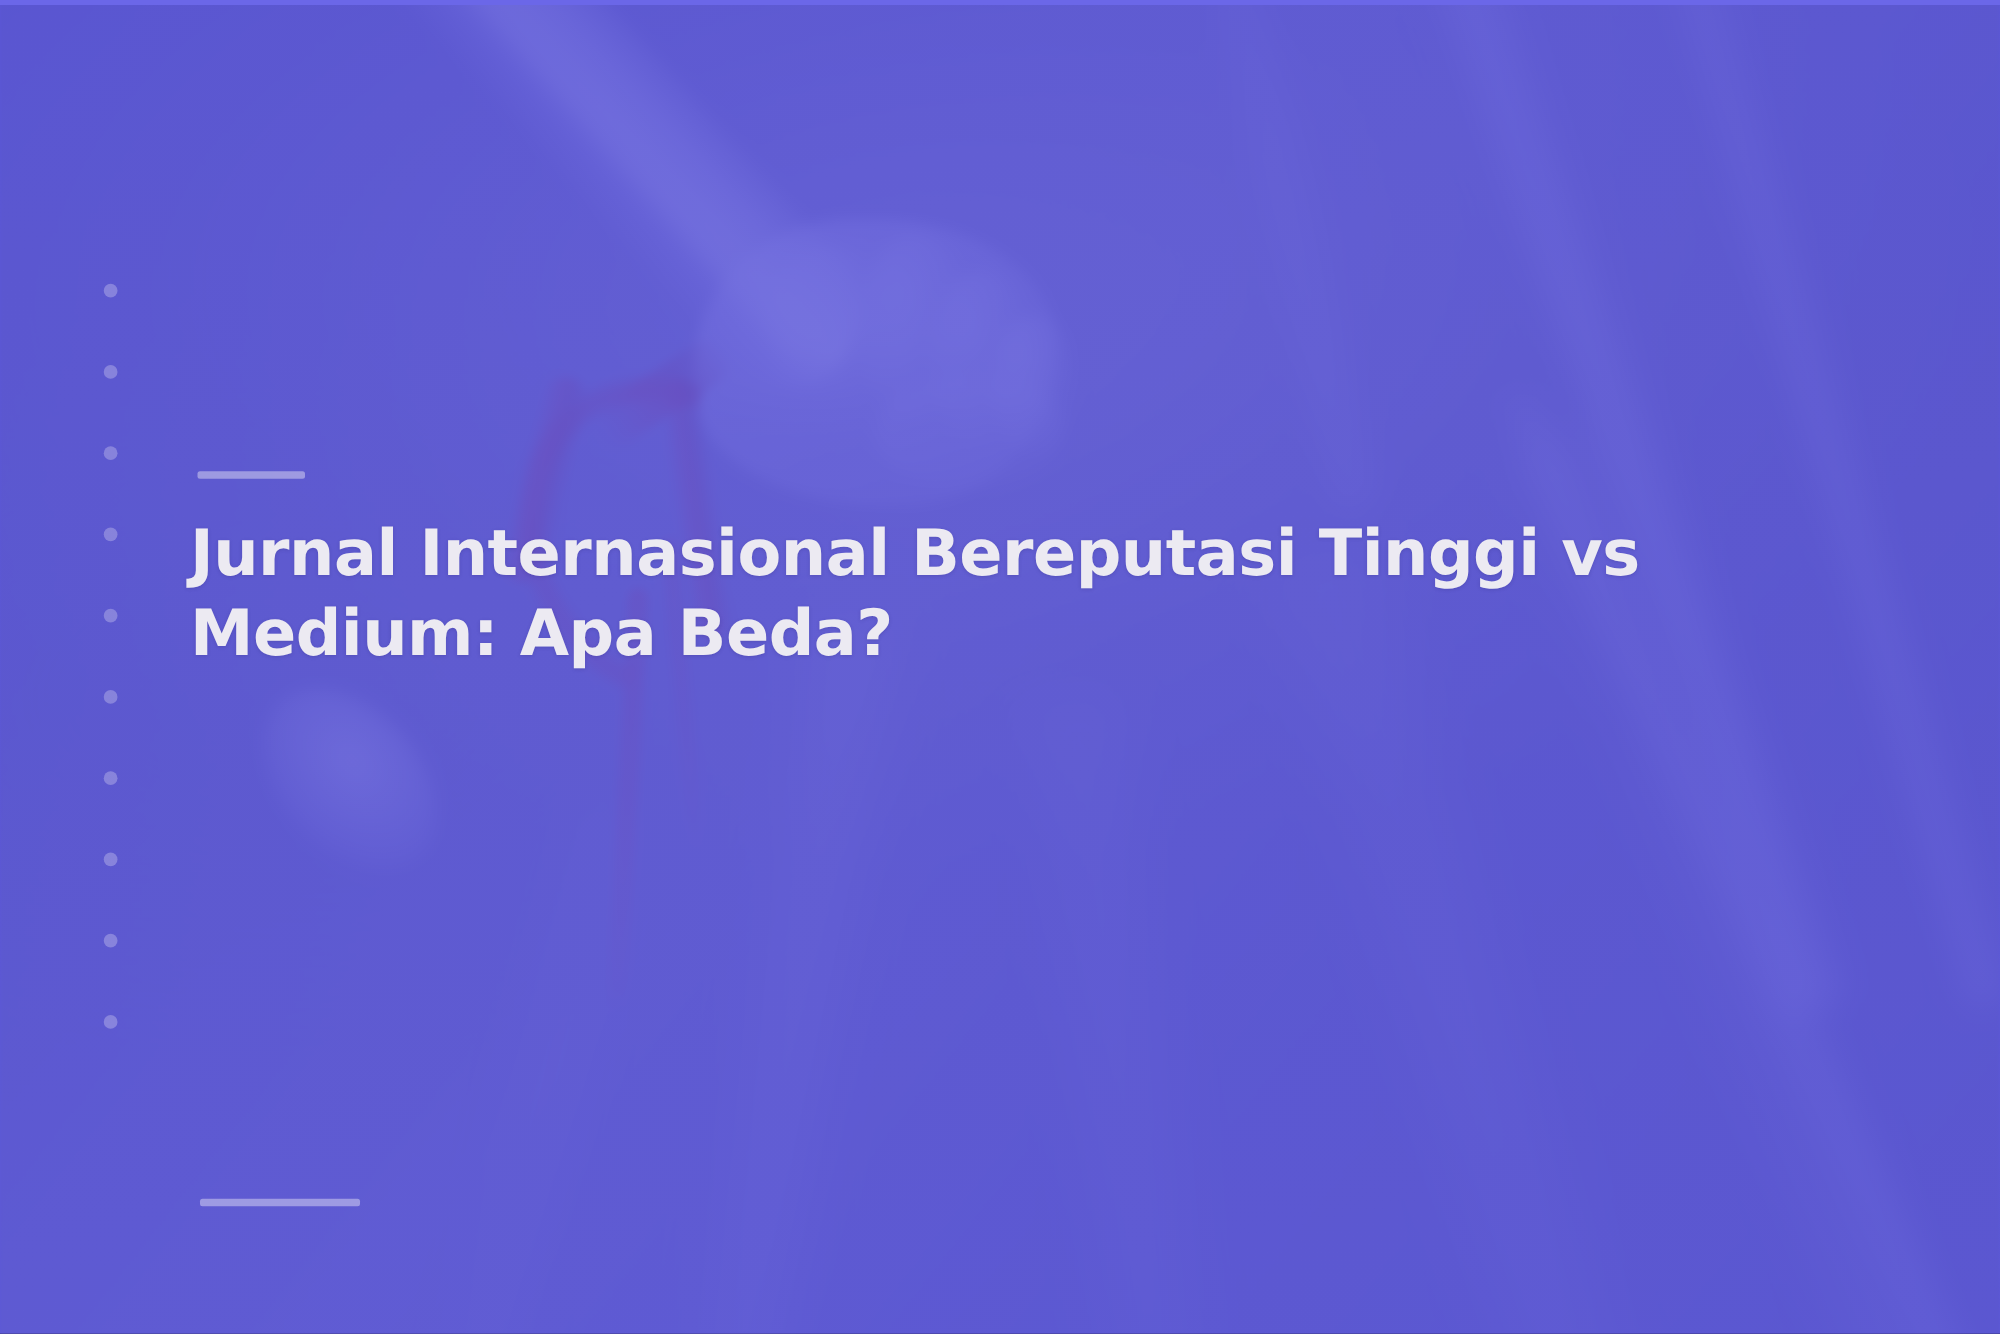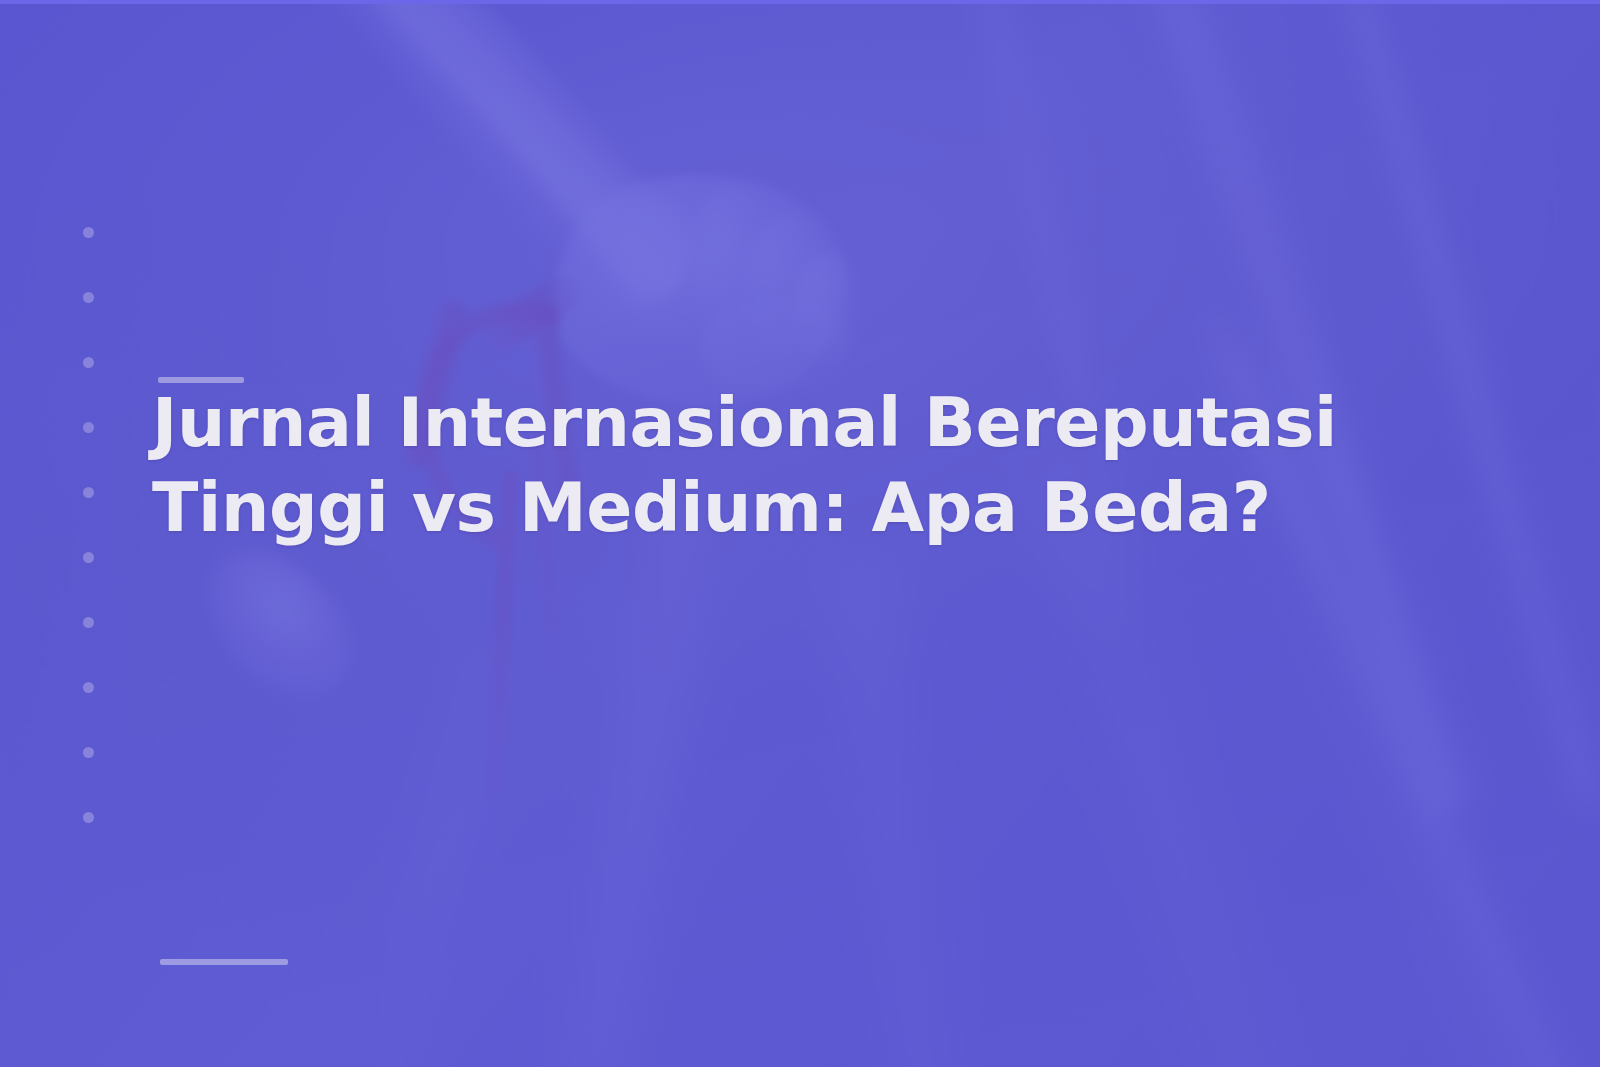--- a/index.html
+++ b/index.html
@@ -225,24 +225,24 @@
   }
   .rule-bottom {
     left: 160px;
     top: 959px;
     width: 128px;
     height: 6px;
   }
   .title {
     position: absolute;
     left: 152px;
-    top: 380px;
+    top: 412px;
     width: 1290px;
     margin: 0;
-    font-size: 68px;
+    font-size: 51px;
     line-height: 1.25;
     font-weight: 700;
     letter-spacing: -0.4px;
     color: #eceaf2;
     text-shadow: 0 1px 3px rgba(40,36,110,0.22);
     white-space: pre-line;
   }
 </style>
 </head>
 <body>

